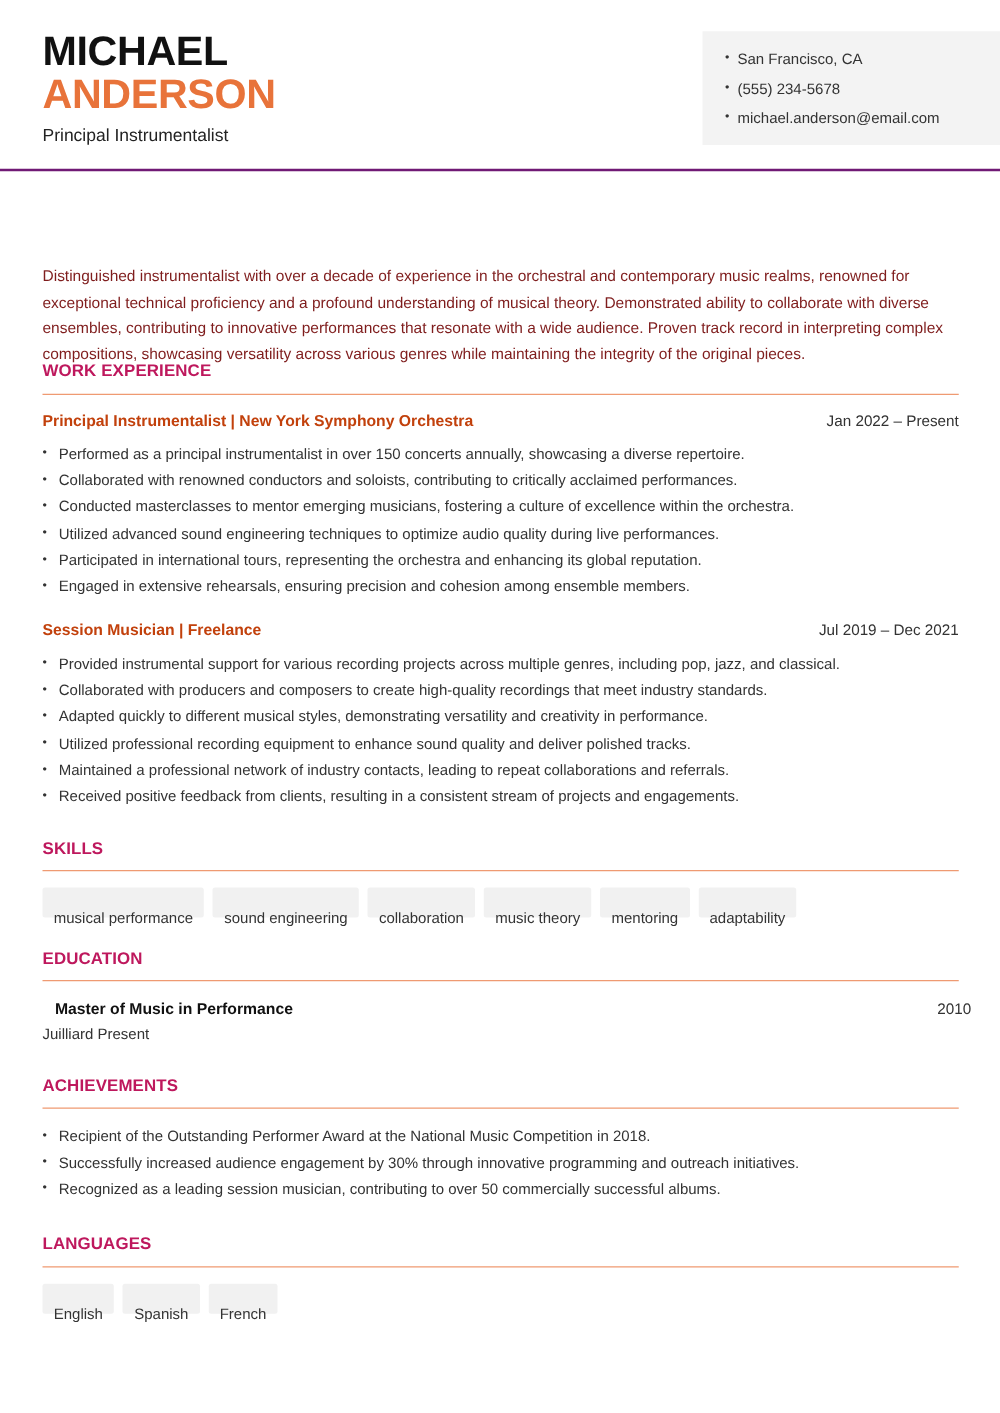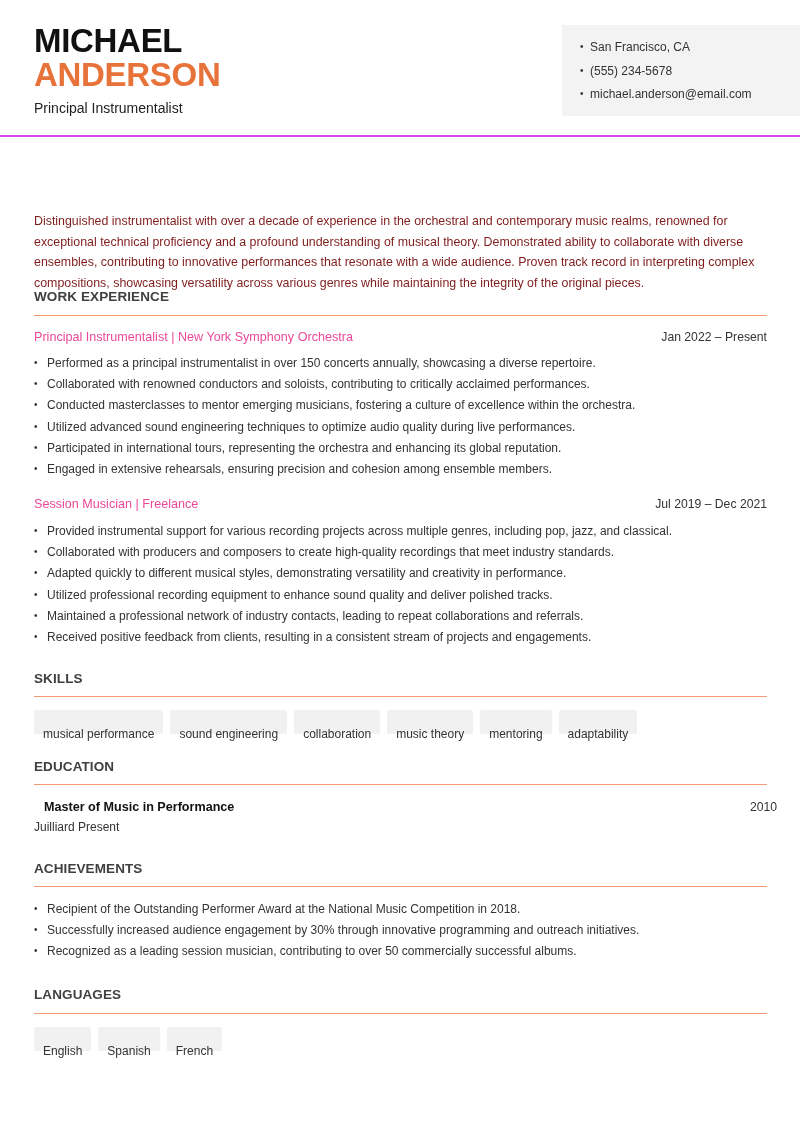--- a/index.html
+++ b/index.html
@@ -1,34 +1,34 @@
 <!DOCTYPE html>
 <html><head>
 <meta charset="utf-8">
 <style>
   * { box-sizing: border-box; margin: 0; padding: 0; }
   html, body { width: 800px; height: 1130px; background: #ffffff; }
   body { font-family: "Liberation Sans", "DejaVu Sans", sans-serif; color: #2b2b2b; position: relative; overflow: hidden; }
 
-  .header { position: absolute; left: 0; top: 0; width: 800px; height: 137px; border-bottom: 2px solid #d946ef; }
+  .header { position: absolute; left: 0; top: 0; width: 800px; height: 137px; border-bottom: 2px solid #701a75; }
   .name-first { position: absolute; left: 34px; top: 24px; font-size: 33px; font-weight: 700; color: #111; letter-spacing: -0.3px; line-height: 34px; }
   .name-last { position: absolute; left: 34px; top: 58px; font-size: 33px; font-weight: 700; color: #e8733a; letter-spacing: -0.3px; line-height: 34px; }
   .job-title { position: absolute; left: 34px; top: 100px; font-size: 14px; color: #222; text-align: right; }
 
   .contact-box { position: absolute; left: 562px; top: 25px; width: 238px; height: 91px; background: #f3f3f3; padding: 14px 0 0 18px; }
   .contact-item { font-size: 12px; color: #333; height: 23.5px; line-height: 16px; display: flex; align-items: flex-start; }
   .contact-item .dot { width: 10px; font-size: 10px; line-height: 16px; }
 
   .summary { position: absolute; left: 34px; top: 163px; width: 734px; font-size: 12.4px; line-height: 20.5px; color: #7f1d1d; margin-top: 48px; }
 
-  .section-title { position: absolute; left: 34px; font-size: 13.5px; font-weight: 700; color: #404040; letter-spacing: 0.1px; }
+  .section-title { position: absolute; left: 34px; font-size: 13.5px; font-weight: 700; color: #be185d; letter-spacing: 0.1px; }
   .section-rule { position: absolute; left: 34px; width: 733px; height: 1px; background: #ef9a72; }
 
   .job-head { position: absolute; left: 34px; width: 733px; display: flex; justify-content: space-between; font-size: 12.6px; }
-  .job-role { font-weight: 400; color: #ec4899; }
+  .job-role { font-weight: 700; color: #c2410c; }
   .job-date { color: #333; font-size: 12.2px; }
 
   .bullets { position: absolute; left: 34px; width: 733px; list-style: none; }
   .bullets li { font-size: 12px; color: #333; height: 21.2px; line-height: 16px; display: flex; }
   .bullets li .b { width: 13px; flex: none; font-size: 10px; line-height: 16px; }
 
   .tags { position: absolute; left: 34px; display: flex; gap: 7px; }
   .tag { background: #f1f1f1; font-size: 12px; color: #333; padding: 12px 9px; height: 24px; line-height: 24px; border-radius: 2px; }
 
   .edu-head { position: absolute; left: 44px; width: 733px; display: flex; justify-content: space-between; font-size: 12.6px; }

